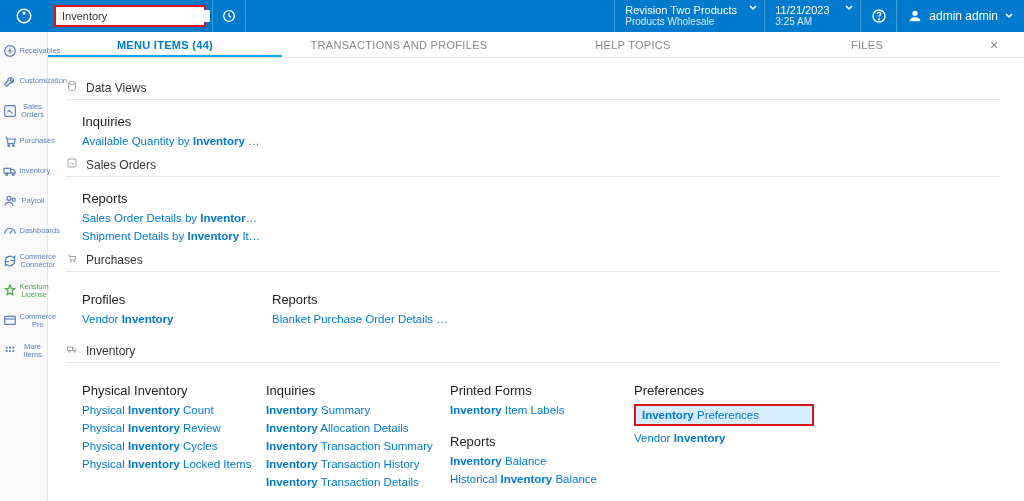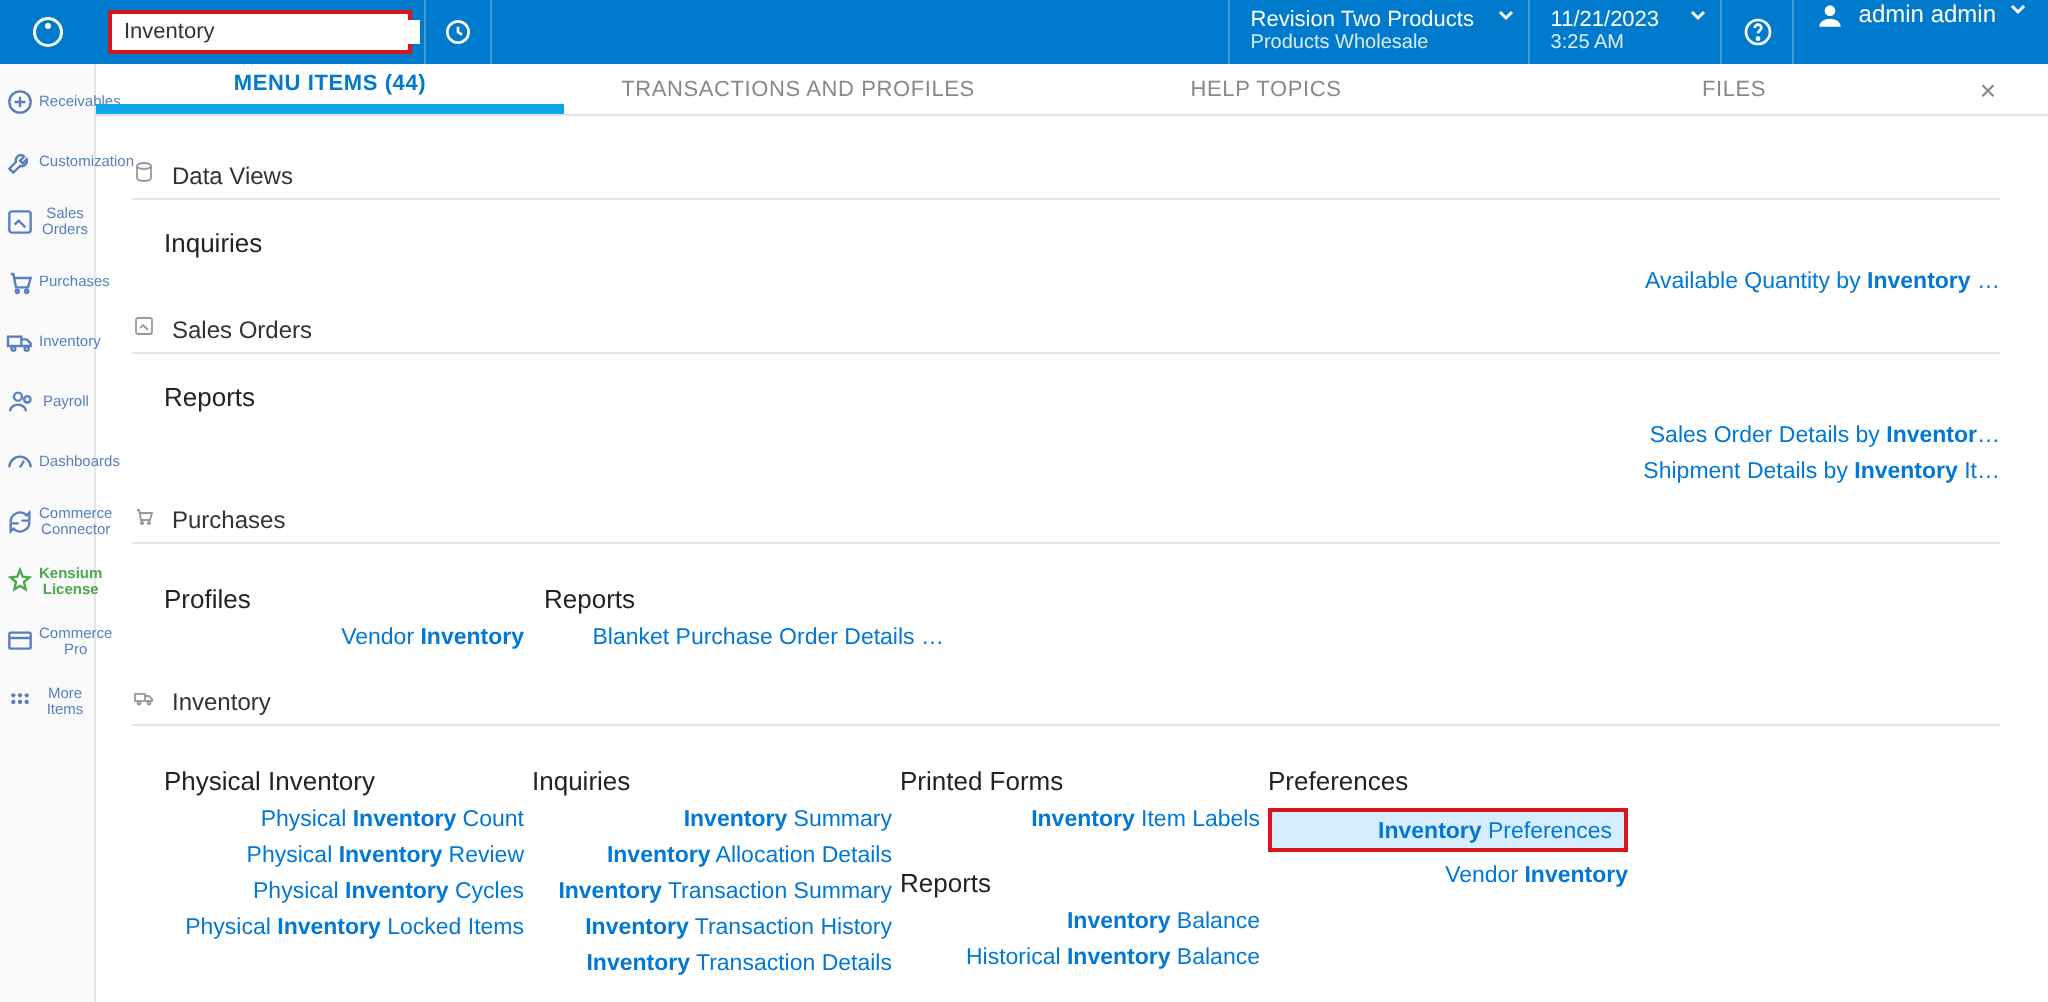--- a/index.html
+++ b/index.html
@@ -11,42 +11,42 @@
 .search-wrap { display: flex; align-items: center; background: #fff; border: 2px solid #d9141a; height: 22px; width: 152px; margin-left: 6px; }
 .search-wrap input { flex: 1; border: none; outline: none; font-size: 11px; padding: 0 6px; color: #333; }
 .search-wrap .sicon { width: 22px; display: flex; align-items: center; justify-content: center; color: #007acc; }
 .topbar .tb-btn { width: 34px; height: 32px; display: flex; align-items: center; justify-content: center; border-left: 1px solid rgba(255,255,255,.25); border-right: 1px solid rgba(255,255,255,.25); margin-left: 6px; cursor: pointer; }
 .topbar .spacer { flex: 1; }
 .topbar .panel { padding: 0 10px; height: 47px; display: flex; flex-direction: column; justify-content: center; border-left: 1px solid rgba(255,255,255,.25); font-size: 10px; line-height: 12px; position: relative; cursor: pointer; }
 .topbar .panel .l1 { font-size: 11px; }
 .topbar .panel .l2 { font-size: 10px; opacity: .85; }
 .topbar .panel .chev { position: absolute; right: 6px; top: 10px; }
 .topbar .icon-cell { width: 36px; height: 32px; border-left: 1px solid rgba(255,255,255,.25); display: flex; align-items: center; justify-content: center; cursor: pointer; }
-.topbar .user { display: flex; gap: 6px; padding: 0 10px; height: 32px; border-left: 1px solid rgba(255,255,255,.25); cursor: pointer; }
+.topbar .user { display: flex; align-items: center; gap: 6px; padding: 0 10px; height: 32px; border-left: 1px solid rgba(255,255,255,.25); cursor: pointer; }
 
 .layout { display: flex; height: calc(501px - 32px); }
 .sidebar { width: 48px; background: #fafafa; border-right: 1px solid #e6e6e6; display: flex; flex-direction: column; align-items: center; padding-top: 10px; gap: 12px; }
 .sidebar .sitem { width: 44px; display: flex; flex-direction: row; align-items: center; gap: 2px; color: #5a7fbf; cursor: pointer; }
 .sidebar .sitem .sic { width: 18px; height: 18px; display: flex; align-items: center; justify-content: center; }
 .sidebar .sitem .slabel { font-size: 7.5px; text-align: center; line-height: 8px; color: #5a7fbf; }
-.sidebar .sitem.green { color: #4aa84a; font-weight: bold; }
+.sidebar .sitem.green { color: #4aa84a; }
 .sidebar .sitem.green .slabel { color: #4aa84a; }
 
 .content { flex: 1; overflow: hidden; position: relative; }
 .tabs { display: flex; border-bottom: 1px solid #e6e6e6; height: 26px; padding: 0 20px 0 0; align-items: flex-end; }
 .tabs .tab { flex: 1; text-align: center; font-size: 11px; color: #888; padding-bottom: 6px; cursor: pointer; letter-spacing: .3px; }
-.tabs .tab.active { color: #007acc; font-weight: 600; border-bottom: 5px solid #0ea5e9; padding-bottom: 4px; }
+.tabs .tab.active { color: #007acc; font-weight: 600; border-bottom: 2px solid #0ea5e9; padding-bottom: 4px; }
 .tabs .close { width: 20px; text-align: center; color: #888; cursor: pointer; font-size: 14px; padding-bottom: 4px; }
 
 .scroll { padding: 12px 24px 20px 18px; overflow-y: auto; height: calc(100% - 26px); }
 .sect-head { display: flex; align-items: center; gap: 8px; font-size: 12px; color: #333; border-bottom: 1px solid #e6e6e6; padding-bottom: 4px; margin-top: 10px; margin-bottom: 10px; }
 .sect-head .shicon { color: #999; }
 .indent { padding-left: 16px; margin-top: 14px; }
 .subhead { font-size: 13px; color: #222; margin-bottom: 6px; margin-top: 6px; }
-.linklist { display: flex; flex-direction: column; gap: 6px; margin-bottom: 8px; text-align: right; }
+.linklist { display: flex; flex-direction: column; gap: 6px; margin-bottom: 8px; }
 .linklist a { color: #0078d4; text-decoration: none; font-size: 11.5px; cursor: pointer; }
 .linklist a .kw { font-weight: 700; }
 .cols2 { display: grid; grid-template-columns: 180px 200px; gap: 0 10px; }
 .cols4 { display: grid; grid-template-columns: 180px 180px 180px 180px; gap: 0 4px; }
 .hl { background: #d6ecff; border: 2px solid #d9141a; padding: 2px 6px; display: inline-block; }
 .colblock { display: flex; flex-direction: column; }
 .chev-svg { width: 10px; height: 10px; }
 </style>
 </head>
 <body>

